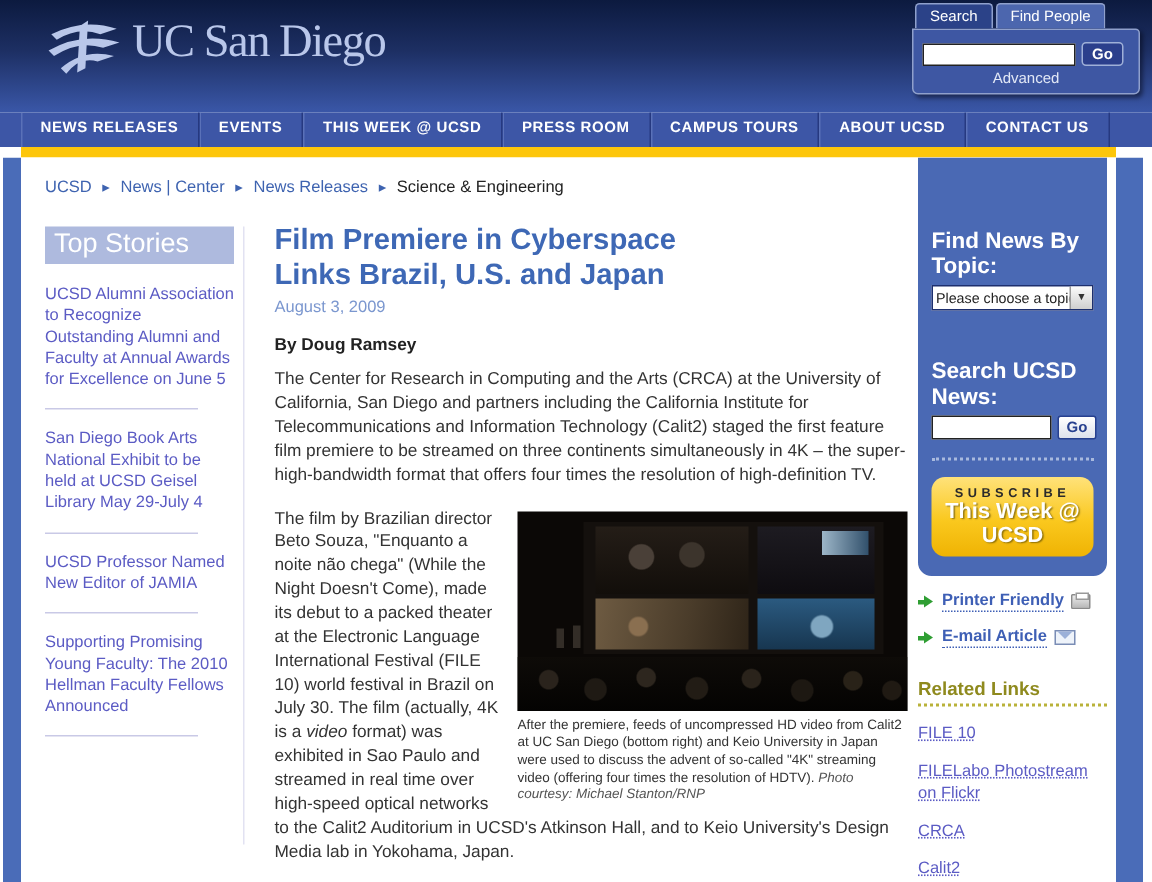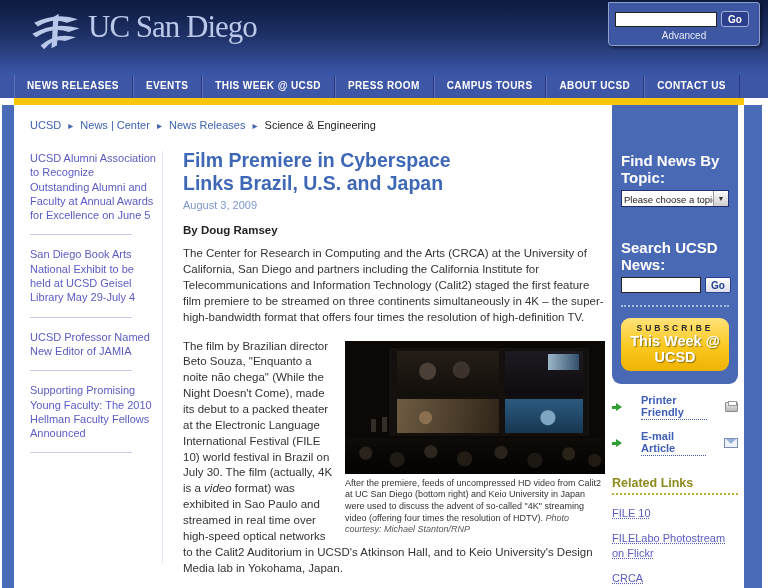--- a/index.html
+++ b/index.html
@@ -110,21 +110,21 @@
   .side-go { height:16px; padding:0 5px; background:linear-gradient(#ffffff,#dde1ec);
     border:1px solid #27408f; border-radius:2px; color:#27408f; font-weight:bold; font-size:10px; }
   .dots { border-top:2px dotted #a9bade; margin:12px 0 11px; }
   .subscribe { display:block; text-align:center; text-decoration:none; border-radius:9px;
     padding:5px 2px 6px; background:linear-gradient(#ffe27a,#fac81e 55%,#efb303); }
   .sub1 { display:block; font-size:8.5px; letter-spacing:3px; font-weight:bold; color:#2b2b2b; }
   .sub2 { display:block; font-size:14.5px; font-weight:bold; color:#fff;
     text-shadow:1px 1px 1px rgba(60,50,0,.55); }
 
   .res-header { background:#8ba3d3; color:#fff; font-size:18px; padding:1px 8px 3px; margin:10px 0 13px; }
-  .res-link { display:flex; align-items:center; gap:18px; margin:10px 0; }
+  .res-link { display:flex; align-items:center; gap:5px; margin:10px 0; }
   .res-link a { color:#3e5fb5; font-weight:bold; font-size:11px; text-decoration:none;
     border-bottom:1px dotted #3e5fb5; padding-bottom:1px; }
   .garrow { position:relative; width:11px; height:9px; display:inline-block; flex:none; }
   .garrow::before { content:""; position:absolute; left:0; top:3px; width:4px; height:3px; background:#2f9e33; }
   .garrow::after { content:""; position:absolute; left:4px; top:0; width:0; height:0;
     border-top:4.5px solid rgba(0,0,0,0); border-bottom:4.5px solid rgba(0,0,0,0); border-left:6px solid #2f9e33; }
   .printer-icon { width:13px; height:10px; background:linear-gradient(#ececec,#b9b9b9);
     border:1px solid #8a8a8a; border-radius:1px; position:relative; flex:none; }
   .printer-icon::before { content:""; position:absolute; left:2px; top:-2px; width:7px; height:3px; background:#fff; border:1px solid #999; }
   .email-icon { width:14px; height:10px; background:#eef3fa; border:1px solid #7a8db5; position:relative; flex:none; }
@@ -159,20 +159,24 @@
         <path d="M4 25 Q28 11 56 19 L44 23 Q26 17 8 29 Z" fill="#b9c7ea"></path>
         <path d="M13 38 Q30 23 52 29 L40 33 Q27 29 17 42 Z" fill="#b9c7ea"></path>
         <path d="M27 7 L33 3 L31 38 L25 41 Z" fill="#b9c7ea"></path>
       </svg>
     </span>
     <div class="logo-texts">
       <a class="logo-main">UC San Diego</a>
     </div>
   </div>
   <div class="search-widget">
+    <div class="search-tabs">
+      <div class="search-tab active">Search</div>
+      <div class="search-tab">Find People</div>
+    </div>
     <div class="search-panel">
       <div class="search-row">
         <input style="">
         <button class="go-btn">Go</button>
       </div>
       <a class="advanced">Advanced</a>
     </div>
   </div>
 </header>
 
@@ -196,20 +200,21 @@
     <a>UCSD</a>
     <span class="crumb-sep">▸</span>
     <a>News | Center</a>
     <span class="crumb-sep">▸</span>
     <a>News Releases</a>
     <span class="crumb-sep">▸</span>
     <span class="crumb-current">Science &amp; Engineering</span>
   </div>
 
   <aside class="top-stories">
+    <div class="ts-header">Top Stories</div>
     <a class="ts-item">UCSD Alumni Association to Recognize Outstanding Alumni and Faculty at Annual Awards for Excellence on June 5</a>
     <hr class="ts-div">
     <a class="ts-item">San Diego Book Arts National Exhibit to be held at UCSD Geisel Library May 29-July 4</a>
     <hr class="ts-div">
     <a class="ts-item">UCSD Professor Named New Editor of JAMIA</a>
     <hr class="ts-div">
     <a class="ts-item">Supporting Promising Young Faculty: The 2010 Hellman Faculty Fellows Announced</a>
     <hr class="ts-div">
   </aside>
 

